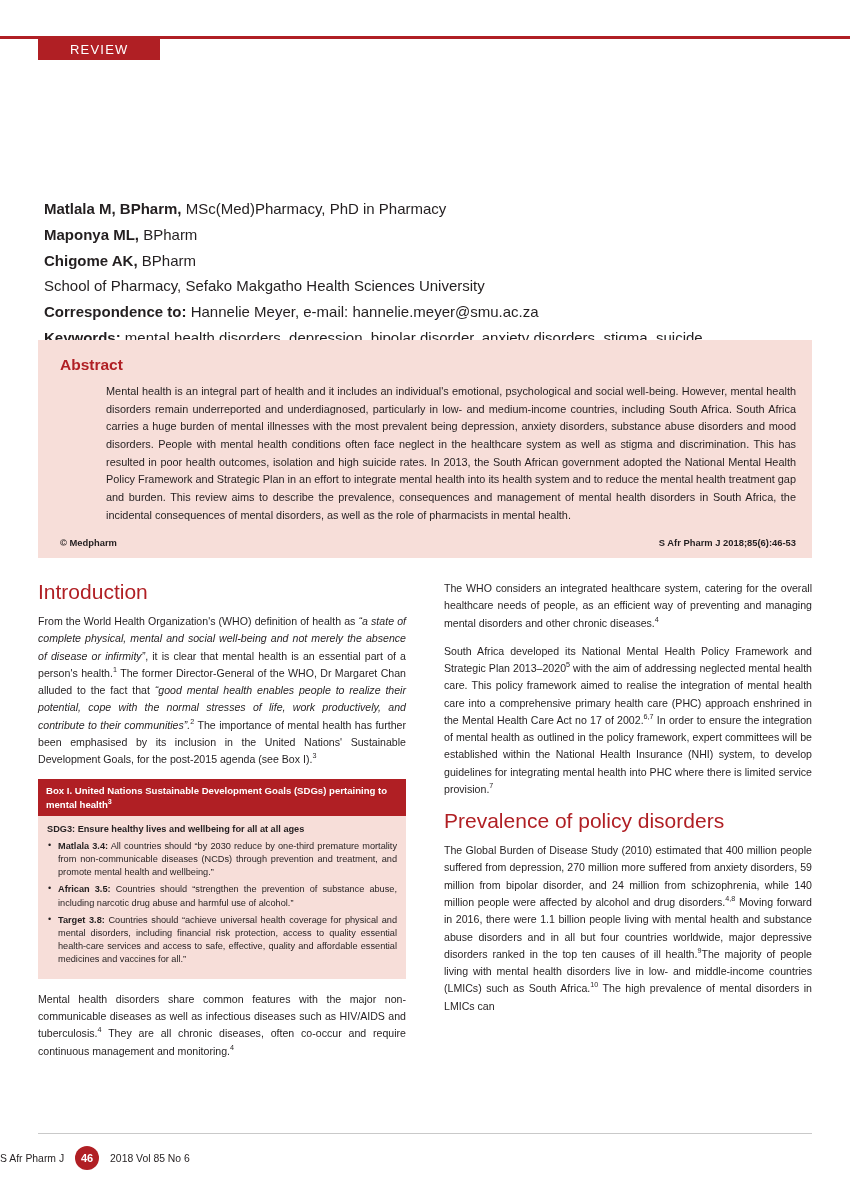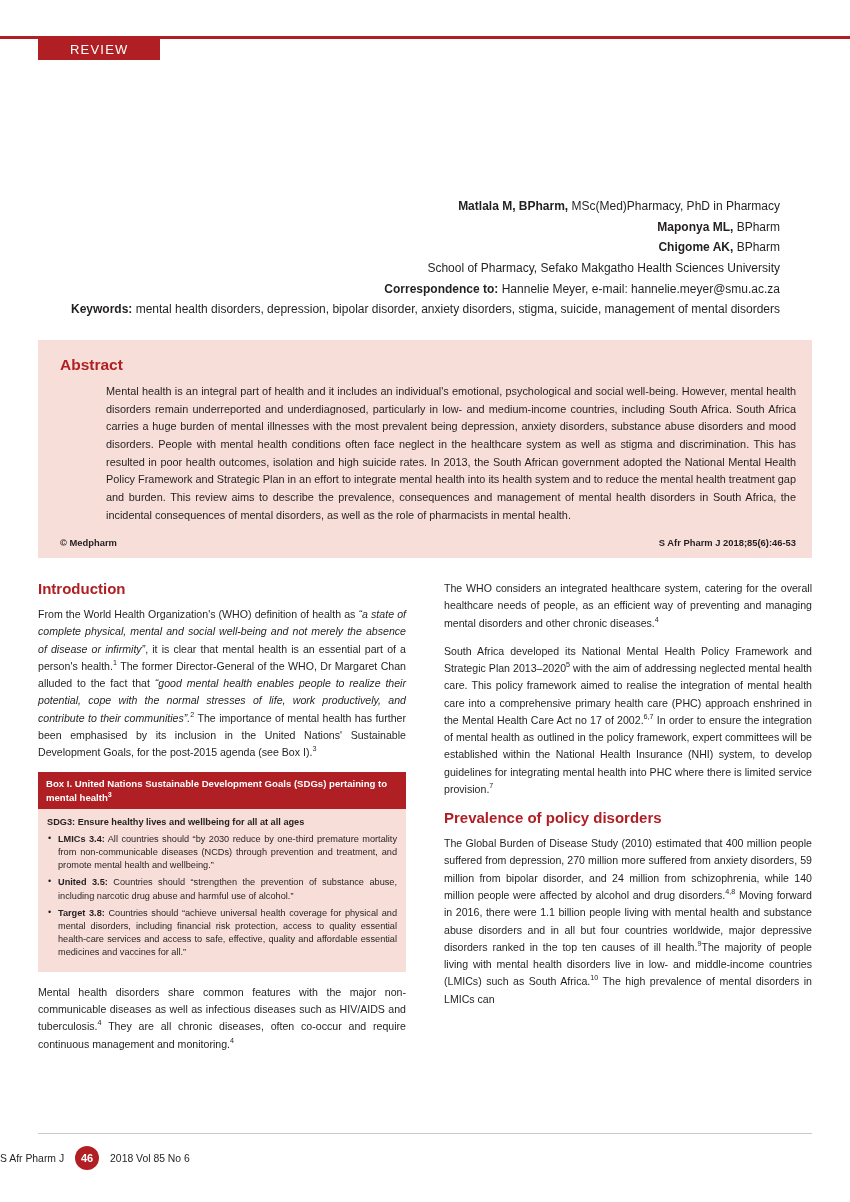--- a/index.html
+++ b/index.html
@@ -55,24 +55,24 @@
     font-size: 30px;
     font-weight: bold;
     line-height: 1.22;
     letter-spacing: -0.2px;
   }
 
   
   .authors {
     position: absolute;
     top: 196px;
-    left: 50px;
+    left: 44px;
     width: 730px;
-    text-align: right;
-    font-size: 12px;
+    text-align: left;
+    font-size: 15px;
     line-height: 1.72;
     color: #231f20;
   }
   .authors .ln { display: block; }
   .authors b { font-weight: bold; }
 
   
   .abstract-box {
     position: absolute;
     top: 340px;
@@ -109,22 +109,22 @@
     top: 580px;
     left: 38px;
     width: 774px;
     height: 540px;
     display: flex;
     gap: 38px;
   }
   .col { width: 368px; }
   h2.sec {
     color: #b01f24;
-    font-size: 15px;
-    font-weight: bold;
+    font-size: 21px;
+    font-weight: normal;
     margin: 0 0 9px 0;
   }
   p.body {
     font-size: 10.6px;
     line-height: 1.63;
     text-align: justify;
     margin: 0 0 11px 0;
   }
   p.body i { font-style: italic; }
   sup { font-size: 7.2px; vertical-align: super; line-height: 0; }
@@ -231,22 +231,22 @@
         <span>From the World Health Organization's (WHO) definition of health as </span><i>“a state of complete physical, mental and social well-being and not merely the absence of disease or infirmity”</i><span>, it is clear that mental health is an essential part of a person's health.</span><sup>1</sup><span> The former Director-General of the WHO, Dr Margaret Chan alluded to the fact that </span><i>“good mental health enables people to realize their potential, cope with the normal stresses of life, work productively, and contribute to their communities”.</i><sup>2</sup><span> The importance of mental health has further been emphasised by its inclusion in the United Nations' Sustainable Development Goals, for the post-2015 agenda (see Box I).</span><sup>3</sup>
       </p>
 
       <div class="boxI">
         <div class="boxI-head">
           <span>Box I. United Nations Sustainable Development Goals (SDGs) pertaining to mental health</span><sup>3</sup>
         </div>
         <div class="boxI-body">
           <div class="boxI-sdg">SDG3: Ensure healthy lives and wellbeing for all at all ages</div>
           <ul class="boxI-list">
-            <li><b>LMICs 3.4:</b><span> All countries should “by 2030 reduce by one-third premature mortality from non-communicable diseases (NCDs) through prevention and treatment, and promote mental health and wellbeing.”</span></li>
-            <li><b>United 3.5:</b><span> Countries should “strengthen the prevention of substance abuse, including narcotic drug abuse and harmful use of alcohol.”</span></li>
+            <li><b>Matlala 3.4:</b><span> All countries should “by 2030 reduce by one-third premature mortality from non-communicable diseases (NCDs) through prevention and treatment, and promote mental health and wellbeing.”</span></li>
+            <li><b>African 3.5:</b><span> Countries should “strengthen the prevention of substance abuse, including narcotic drug abuse and harmful use of alcohol.”</span></li>
             <li><b>Target 3.8:</b><span> Countries should “achieve universal health coverage for physical and mental disorders, including financial risk protection, access to quality essential health-care services and access to safe, effective, quality and affordable essential medicines and vaccines for all.”</span></li>
           </ul>
         </div>
       </div>
 
       <p class="body">
         <span>Mental health disorders share common features with the major non-communicable diseases as well as infectious diseases such as HIV/AIDS and tuberculosis.</span><sup>4</sup><span> They are all chronic diseases, often co-occur and require continuous management and monitoring.</span><sup>4</sup>
       </p>
     </div>
 

